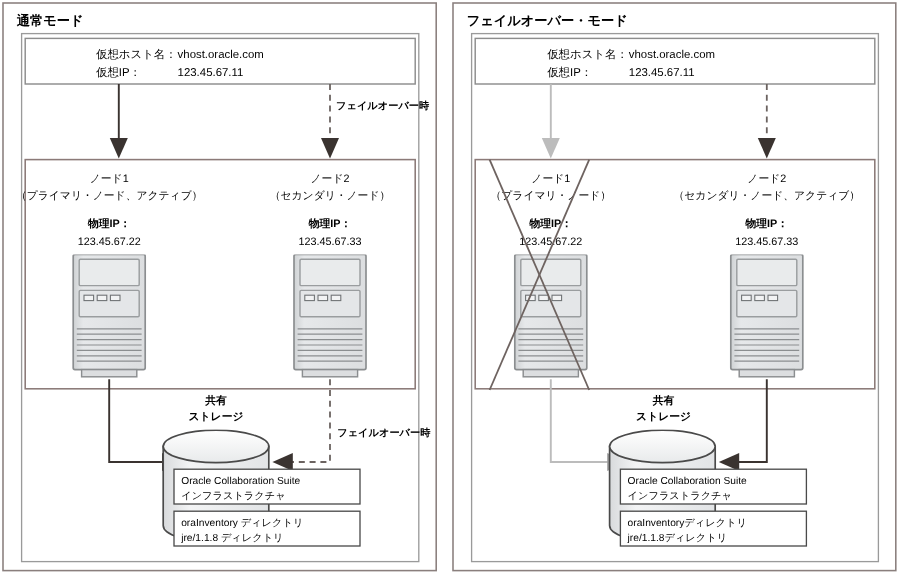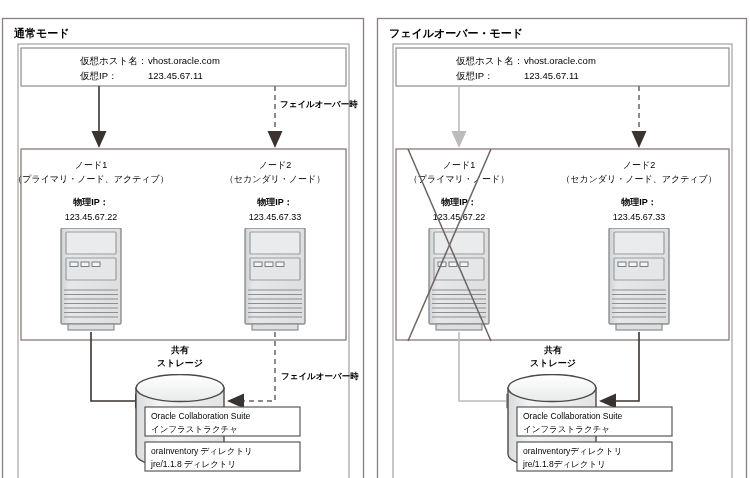--- a/index.html
+++ b/index.html
@@ -10,21 +10,21 @@
   body {
     width: 750px;
     height: 478px;
     font-family: "Liberation Sans", "DejaVu Sans", sans-serif;
     color: #000000;
     overflow: hidden;
     position: relative;
   }
   #root {
     position: absolute;
-    left: 0; top: 16px;
+    left: 0; top: 0;
     width: 750px; height: 364px;
   }
   svg.diagram {
     position: absolute;
     left: 0; top: 0;
     width: 750px;
     height: 478px;
   }
   .txt {
     font-family: "Liberation Sans", "DejaVu Sans", sans-serif;

